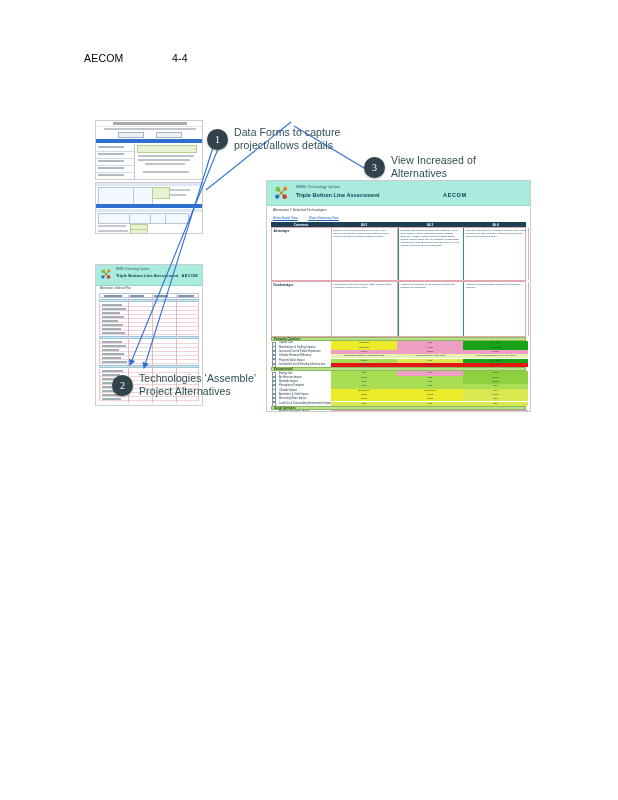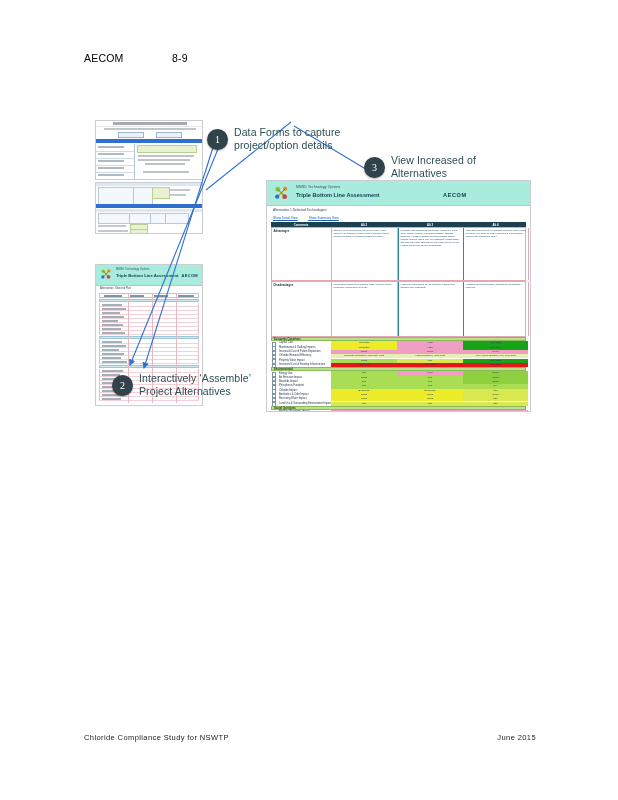--- a/index.html
+++ b/index.html
@@ -285,21 +285,21 @@
 
   .arrows { position: absolute; left: 0; top: 0; width: 456px; height: 310px; }
 </style>
 </head>
 <body>
 
 <div class="page">
 
   <div class="runhead">
     <span class="doc-owner">AECOM</span>
-    <span class="page-no">8-9</span>
+    <span class="page-no">4-4</span>
   </div>
 
   <div class="figure">
 
     <div class="shot shotA">
       <div class="ttlbar">
         <div class="ttltxt"></div>
       </div>
       <div class="subtxt"></div>
       <div class="btn b1"></div>
@@ -628,33 +628,29 @@
       </defs>
       <path d="M128,34 L58,258" stroke="#2f6fd0" stroke-width="1.1" fill="none" marker-end="url(#ah)"></path>
       <path d="M134,34 L44,255" stroke="#2f6fd0" stroke-width="1.1" fill="none" marker-end="url(#ah)"></path>
       <path d="M205,12 L120,80" stroke="#2f6fd0" stroke-width="1.1" fill="none"></path>
       <path d="M288,64 L208,16" stroke="#2f6fd0" stroke-width="1.1" fill="none"></path>
     </svg>
 
     <div class="callout">
       <div class="bubble c1-bubble">1</div>
       <div class="calltext c1-text">Data Forms to capture
-project/option details</div>
+project/allows details</div>
     </div>
     <div class="callout">
       <div class="bubble c2-bubble">2</div>
-      <div class="calltext c2-text">Interactively ‘Assemble’
+      <div class="calltext c2-text">Technologies ‘Assemble’
 Project Alternatives</div>
     </div>
     <div class="callout">
       <div class="bubble c3-bubble">3</div>
       <div class="calltext c3-text">View Increased of
 Alternatives</div>
     </div>
 
   </div>
 
-  <div class="runfoot">
-    <span class="foot-left">Chloride  Compliance  Study for NSWTP</span>
-    <span class="foot-right">June  2015</span>
-  </div>
 
 </div>
 
 </body></html>

